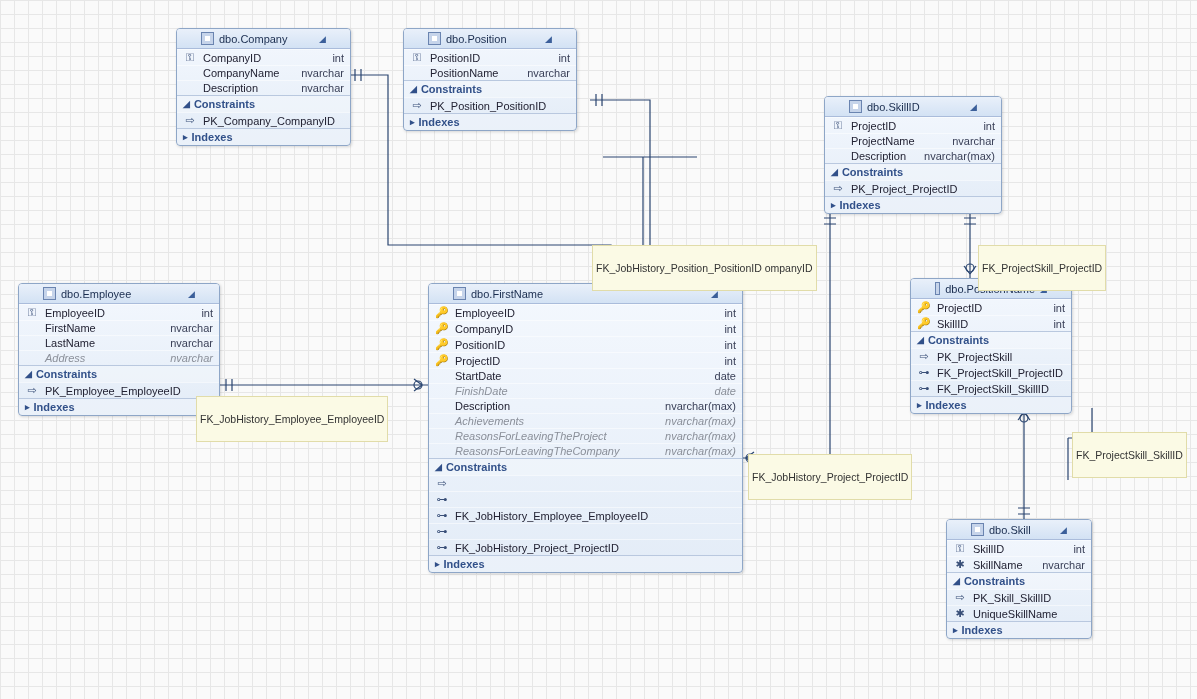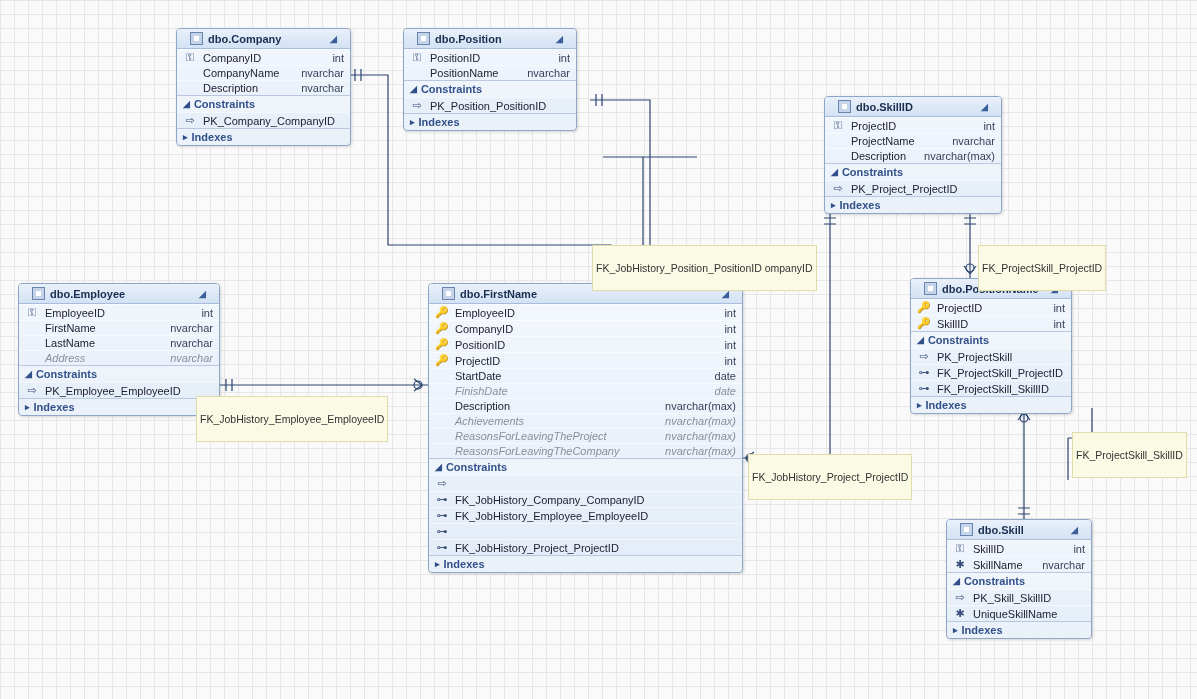--- a/index.html
+++ b/index.html
@@ -1,21 +1,21 @@
 <!DOCTYPE html>
 <html><head>
 <meta charset="utf-8">
 <style>
   html,body{margin:0;padding:0;width:1197px;height:699px;font-family:"Segoe UI",Tahoma,Arial,sans-serif;font-size:11px;color:#223}
   .canvas{position:relative;width:1197px;height:699px;background:#fafafa;
     background-image:linear-gradient(#e7e7e7 1px,transparent 1px),linear-gradient(90deg,#e7e7e7 1px,transparent 1px);
     background-size:14px 14px}
   svg.links{position:absolute;left:0;top:0;width:1197px;height:699px;pointer-events:none}
   .tbl{position:absolute;background:linear-gradient(#f4f8fe,#e3ecf7);border:1px solid #8ea6c7;border-radius:4px;box-shadow:1px 1px 3px rgba(0,0,0,.15);overflow:hidden}
-  .tbl .hdr{display:flex;align-items:center;gap:5px;padding:3px 13px;background:linear-gradient(#e9f0fa,#d3e2f4);border-bottom:1px solid #aabcdb;font-weight:700;color:#1a2d4f}
+  .tbl .hdr{display:flex;align-items:center;gap:5px;padding:3px 24px;background:linear-gradient(#e9f0fa,#d3e2f4);border-bottom:1px solid #aabcdb;font-weight:400;color:#1a2d4f}
   .tbl .hdr .grid-ico{width:11px;height:11px;display:inline-block;background:#fff;border:1px solid #6a84b0;box-shadow:inset 3px 0 0 #c6d4ea,inset 0 3px 0 #c6d4ea,inset -3px 0 0 #c6d4ea,inset 0 -3px 0 #c6d4ea}
   .tbl .hdr .tri{margin-left:auto;font-size:9px;color:#3b5f9a}
   .row{display:flex;gap:6px;align-items:center;padding:1px 6px;border-top:1px solid rgba(255,255,255,.5)}
   .row .ico{width:14px;display:inline-flex;justify-content:center;color:#394f78;font-size:11px}
   .row .nm{flex:1;white-space:nowrap}
   .row .ty{color:#3a4058;white-space:nowrap}
   .row.muted{color:#8a8f99;font-style:italic}
   .row.muted .ty{color:#8a8f99}
   .sect{display:flex;align-items:center;gap:4px;padding:2px 6px;border-top:1px solid #b9c8df;background:rgba(255,255,255,.25);color:#315089;font-weight:600}
   .sect .caret{font-size:9px}
@@ -280,21 +280,20 @@
   <div class="sect">
         <span class="caret">◢</span>
         <span>Constraints</span>
       </div>
   <div>
         <div class="row">
           <span class="ico">⇨</span>
         </div>
         <div class="row">
           <span class="ico">⊶</span>
-          <span class="nm">FK_JobHistory_Company_CompanyID</span>
         </div>
         <div class="row">
           <span class="ico">⊶</span>
           <span class="nm">FK_JobHistory_Employee_EmployeeID</span>
         </div>
         <div class="row">
           <span class="ico">⊶</span>
         </div>
         <div class="row">
           <span class="ico">⊶</span>

